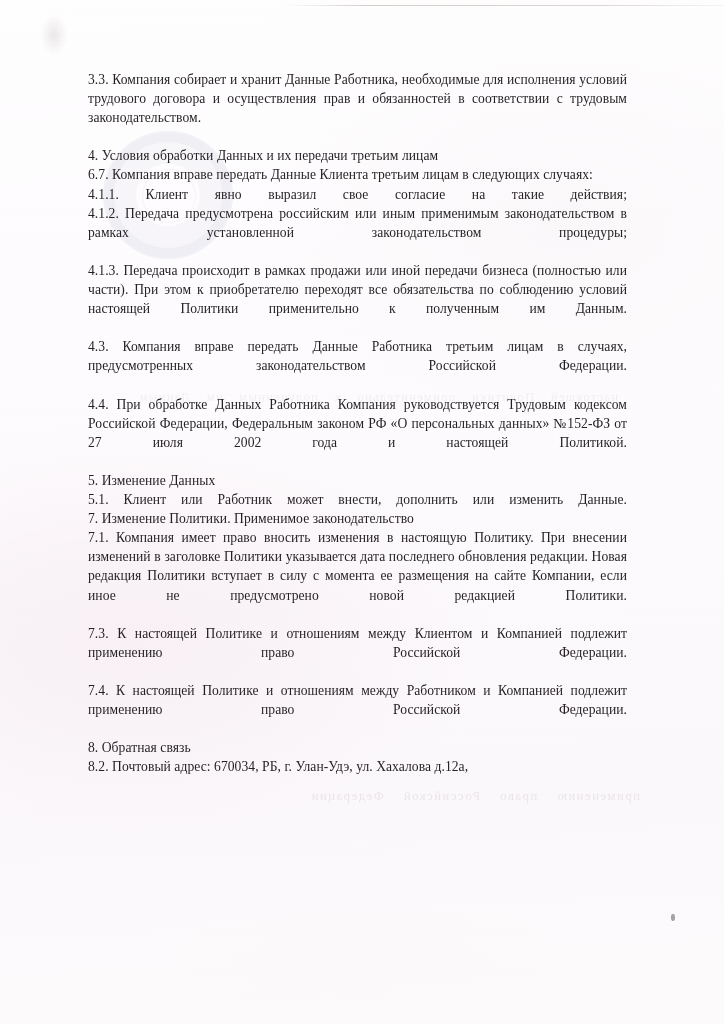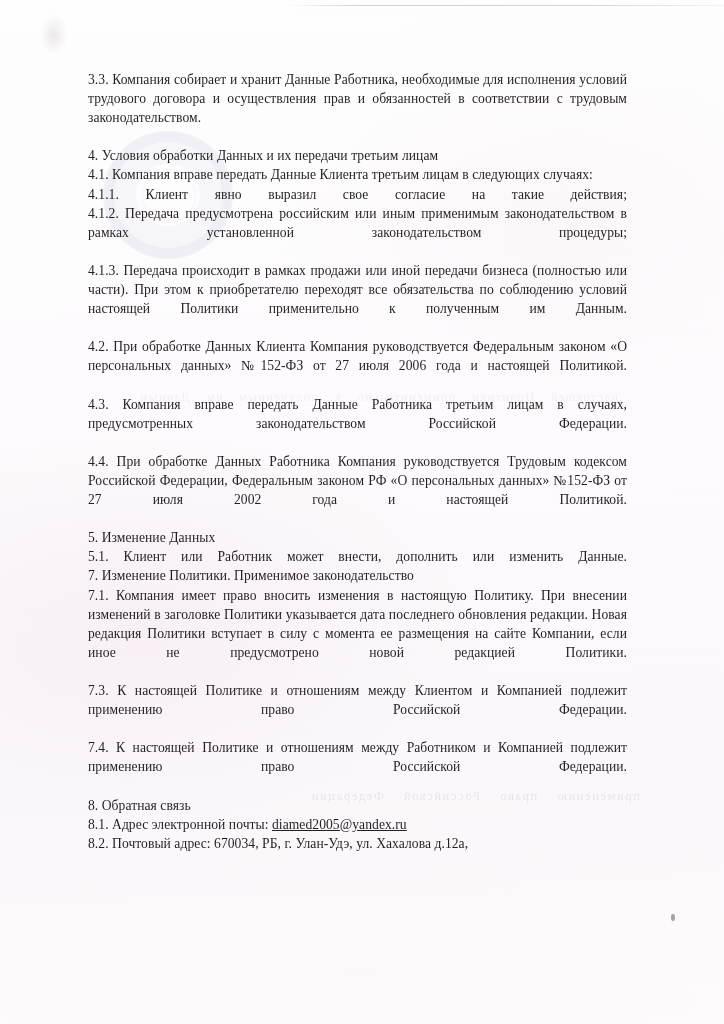--- a/index.html
+++ b/index.html
@@ -187,29 +187,28 @@
   <div class="bleed-through">применению право Российской Федерации</div>
   <div class="bleed-through-2">настоящей Политики применительно к полученным им Данным</div>
   <div class="ink-speck"></div>
 
   <div class="doc-body">
 
     <p class="para">3.3. Компания собирает и хранит Данные Работника, необходимые для исполнения условий трудового договора и осуществления прав и обязанностей в соответствии с трудовым законодательством.</p>
 
     <p class="para heading no-justify-last">4. Условия обработки Данных и их передачи третьим лицам</p>
 
-    <p class="para no-justify-last">4.1. Компания вправе передать Данные Клиента третьим лицам в следующих случаях:</p>
+    <p class="para no-justify-last">6.7. Компания вправе передать Данные Клиента третьим лицам в следующих случаях:</p>
 
     <p class="para stretch-last no-justify-last">4.1.1. Клиент явно выразил свое согласие на такие действия;</p>
 
     <p class="para">4.1.2. Передача предусмотрена российским или иным применимым законодательством в рамках установленной законодательством процедуры;</p>
 
     <p class="para">4.1.3. Передача происходит в рамках продажи или иной передачи бизнеса (полностью или части). При этом к приобретателю переходят все обязательства по соблюдению условий настоящей Политики применительно к полученным им Данным.</p>
 
-    <p class="para">4.2. При обработке Данных Клиента Компания руководствуется Федеральным законом «О персональных данных» №152-ФЗ от 27 июля 2006 года и настоящей Политикой.</p>
 
     <p class="para">4.3. Компания вправе передать Данные Работника третьим лицам в случаях, предусмотренных законодательством Российской Федерации.</p>
 
     <p class="para">4.4. При обработке Данных Работника Компания руководствуется Трудовым кодексом Российской Федерации, Федеральным законом РФ «О персональных данных» №152-ФЗ от 27 июля 2002 года и настоящей Политикой.</p>
 
     <p class="para heading no-justify-last">5. Изменение Данных</p>
 
     <p class="para stretch-last no-justify-last">5.1. Клиент или Работник может внести, дополнить или изменить Данные.</p>
 
 
@@ -218,20 +217,19 @@
 
     <p class="para">7.1. Компания имеет право вносить изменения в настоящую Политику. При внесении изменений в заголовке Политики указывается дата последнего обновления редакции. Новая редакция Политики вступает в силу с момента ее размещения на сайте Компании, если иное не предусмотрено новой редакцией Политики.</p>
 
 
     <p class="para">7.3. К настоящей Политике и отношениям между Клиентом и Компанией подлежит применению право Российской Федерации.</p>
 
     <p class="para">7.4. К настоящей Политике и отношениям между Работником и Компанией подлежит применению право Российской Федерации.</p>
 
     <p class="para heading no-justify-last gap-before">8. Обратная связь</p>
 
-    <p class="para no-justify-last"><span>8.1. Адрес электронной почты:</span> <a class="link" href="#">diamed2005@yandex.ru</a></p>
 
     <p class="para no-justify-last">8.2. Почтовый адрес: 670034, РБ, г. Улан-Удэ, ул. Хахалова д.12а,</p>
 
   </div>
 
   <div class="grain"></div>
 </div>
 
 </body></html>

